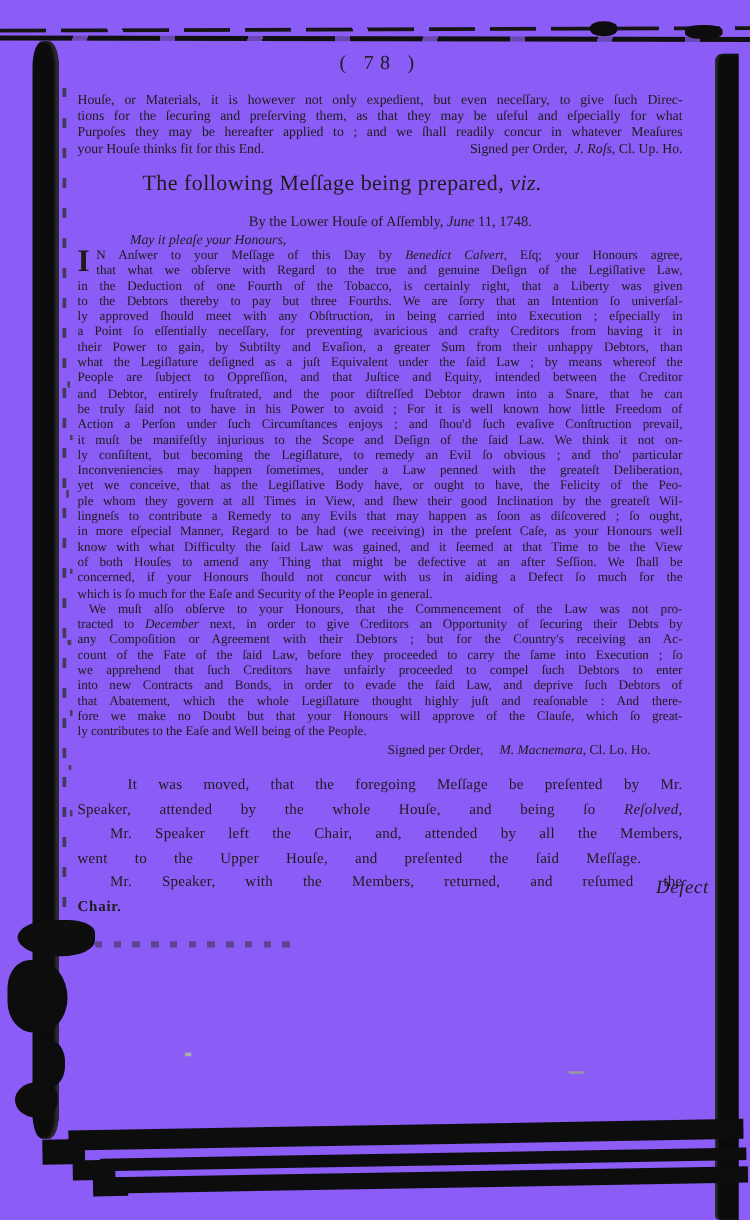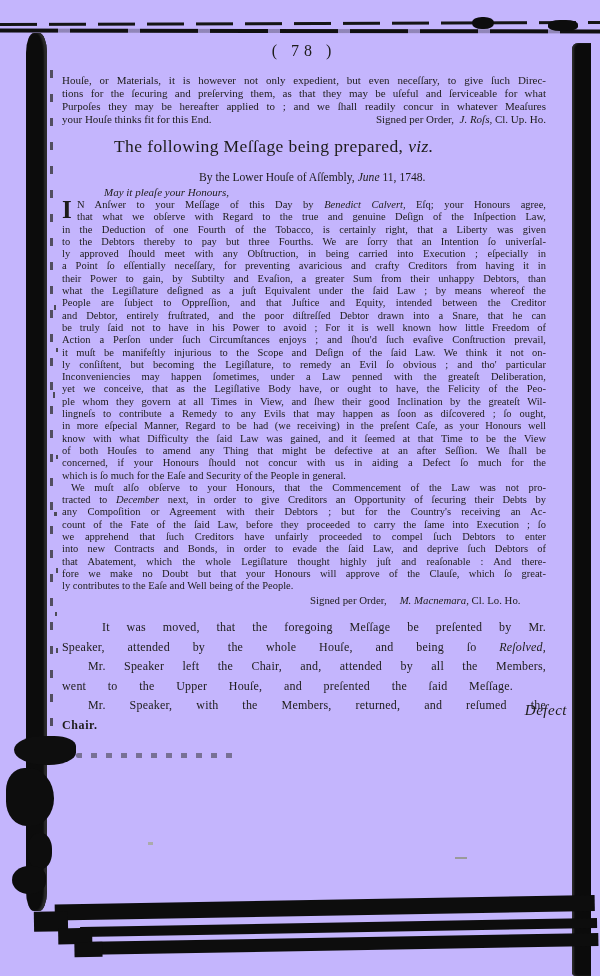--- a/index.html
+++ b/index.html
@@ -1,16 +1,16 @@
 <!DOCTYPE html>
 <html><head>
 <meta charset="utf-8">
 <style>
   html,body{margin:0;padding:0;background:#e8e8e4;}
-  .page{position:relative;width:600px;height:976px;background:#c4b5fd;overflow:hidden;
+  .page{position:relative;width:600px;height:976px;background:#8b5cf6;overflow:hidden;
         font-family:"Liberation Serif","DejaVu Serif",serif;color:#1d1c1a;}
   
   .col{position:absolute;left:62px;width:484px;}
   .folio{position:absolute;left:62px;width:484px;top:42px;text-align:center;
          font-size:16px;letter-spacing:5px;}
   .intro{top:58px;font-size:11px;line-height:13.1px;margin-top:16px;}
   .introlast{display:flex;justify-content:space-between;align-items:baseline;}
   .heading{position:absolute;left:114px;top:136px;font-size:17.5px;letter-spacing:.4px;}
   .dateline{position:absolute;left:199px;top:171px;font-size:11.6px;}
   .salutation{position:absolute;left:104px;top:186px;font-size:11px;font-style:italic;}
@@ -97,38 +97,38 @@
   <div class="art speck" style="left:55px;top:612px;width:2px;height:4px;"></div>
   <div class="art speck" style="left:56px;top:648px;width:2px;height:5px;"></div>
   <div class="art graydash1"></div>
   <div class="art graydash2"></div>
 
   <div class="folio">( 78 )</div>
 
   <div class="col intro">
     <div>
         <div class="tline">Houſe, or Materials, it is however not only expedient, but even neceſſary, to give ſuch Direc-</div>
-        <div class="tline">tions for the ſecuring and preſerving them, as that they may be uſeful and ſerviceable for what</div>
+        <div class="tline">tions for the ſecuring and preſerving them, as that they may be uſeful and eſpecially for what</div>
         <div class="tline">Purpoſes they may be hereafter applied to ; and we ſhall readily concur in whatever Meaſures</div>
       </div>
     <div class="introlast">
       <span>your Houſe thinks fit for this End.</span>
       <span>Signed per Order, &nbsp;<i>J. Roſs</i>, Cl. Up. Ho.</span>
     </div>
   </div>
 
   <div class="heading">The following Meſſage being prepared, <i>viz.</i></div>
   <div class="dateline">By the Lower Houſe of Aſſembly, <i>June</i> 11, 1748.</div>
   <div class="salutation">May it pleaſe your Honours,</div>
 
   <div class="col message">
     <div class="dropcap">I</div>
     <div>
         <div class="tline dropgap">N Anſwer to your Meſſage of this Day by <i>Benedict Calvert</i>, Eſq; your Honours agree,</div>
-        <div class="tline dropgap">that what we obſerve with Regard to the true and genuine Deſign of the Inſpection Law,</div>
+        <div class="tline dropgap">that what we obſerve with Regard to the true and genuine Deſign of the Legiſlative Law,</div>
         <div class="tline">in the Deduction of one Fourth of the Tobacco, is certainly right, that a Liberty was given</div>
         <div class="tline">to the Debtors thereby to pay but three Fourths.  We are ſorry that an Intention ſo univerſal-</div>
         <div class="tline">ly approved ſhould meet with any Obſtruction, in being carried into Execution ; eſpecially in</div>
         <div class="tline">a Point ſo eſſentially neceſſary, for preventing avaricious and crafty Creditors from having it in</div>
         <div class="tline">their Power to gain, by Subtilty and Evaſion, a greater Sum from their unhappy Debtors, than</div>
         <div class="tline">what the Legiſlature deſigned as a juſt Equivalent under the ſaid Law ; by means whereof the</div>
         <div class="tline">People are ſubject to Oppreſſion, and that Juſtice and Equity, intended between the Creditor</div>
         <div class="tline">and Debtor, entirely fruſtrated, and the poor diſtreſſed Debtor drawn into a Snare, that he can</div>
         <div class="tline">be truly ſaid not to have in his Power to avoid ; For it is well known how little Freedom of</div>
         <div class="tline">Action a Perſon under ſuch Circumſtances enjoys ; and ſhou'd ſuch evaſive Conſtruction prevail,</div>

